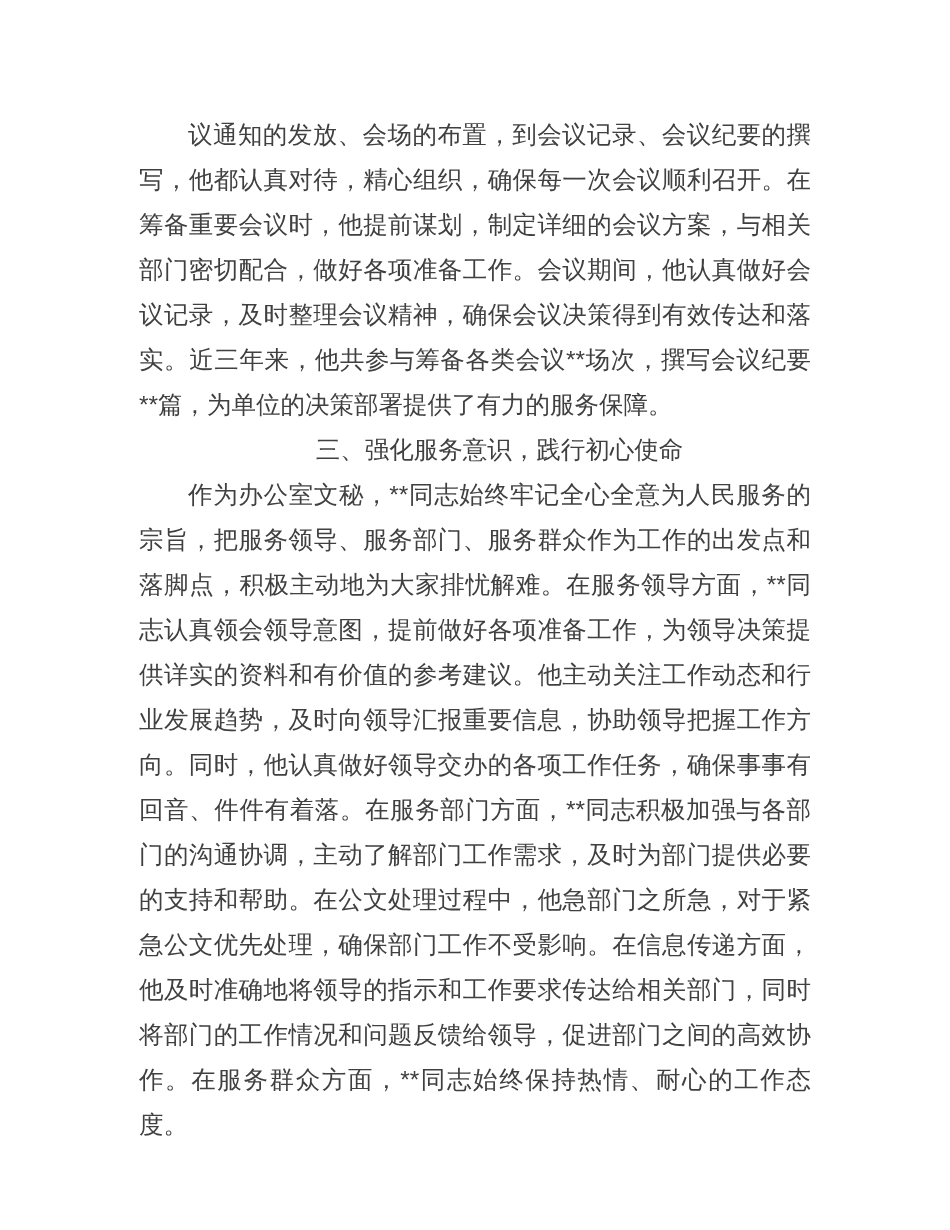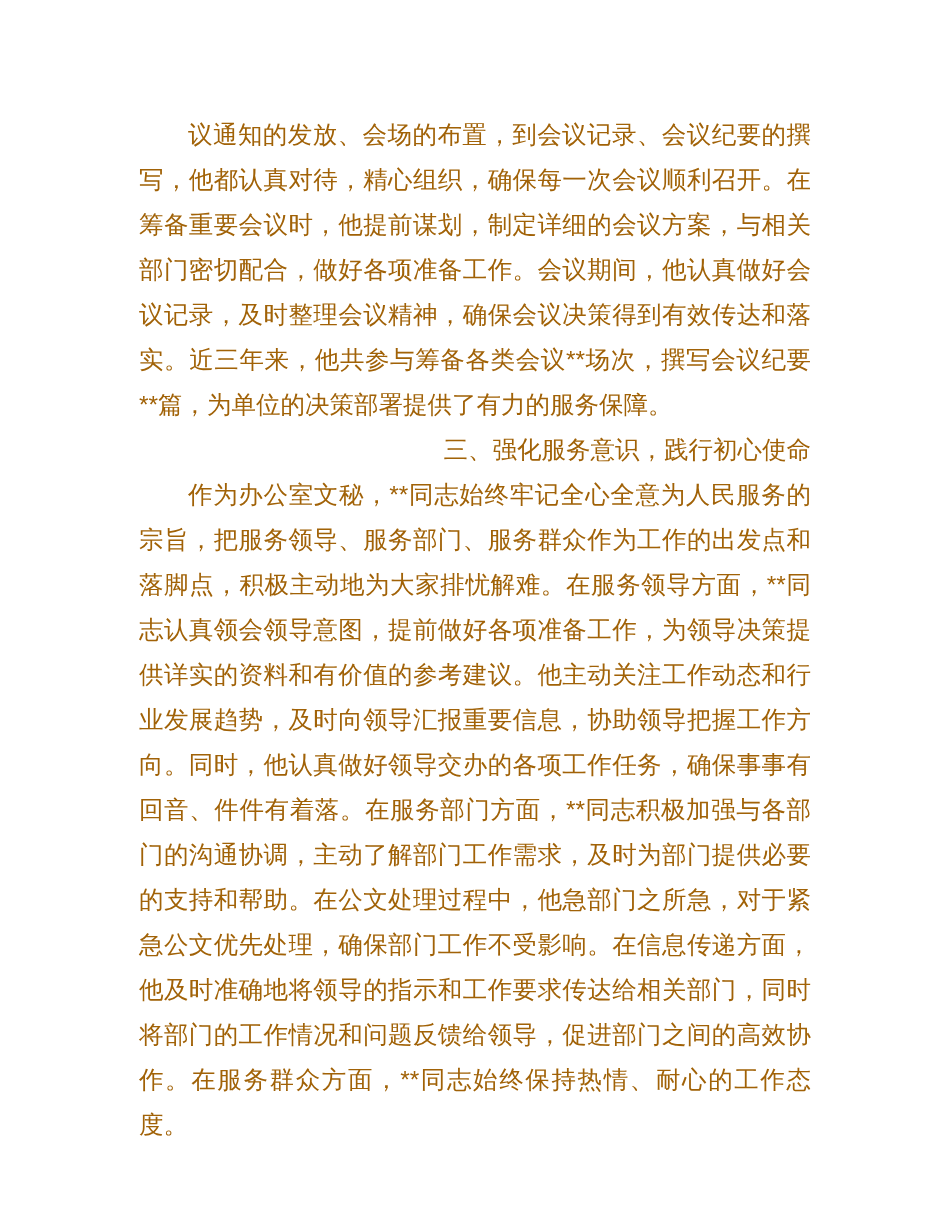--- a/index.html
+++ b/index.html
@@ -16,29 +16,29 @@
     padding: 112px 139px 0 139px;
     overflow: hidden;
   }
   .body-text, .section-heading {
     margin: 0;
     padding: 0;
     font-family: "Liberation Sans", sans-serif;
     font-size: 24.5px;
     line-height: 45px;
     font-weight: 400;
-    color: #a16207;
+    color: #404040;
     letter-spacing: 0px;
   }
   .body-text {
     text-align: justify;
     text-indent: 2em;
   }
   .section-heading {
-    text-align: right;
+    text-align: center;
     text-indent: 2em;
     font-size: 24.5px;
   }
 </style>
 </head>
 <body>
 
 <div class="page">
 
   <p class="body-text">议通知的发放、会场的布置，到会议记录、会议纪要的撰写，他都认真对待，精心组织，确保每一次会议顺利召开。在筹备重要会议时，他提前谋划，制定详细的会议方案，与相关部门密切配合，做好各项准备工作。会议期间，他认真做好会议记录，及时整理会议精神，确保会议决策得到有效传达和落实。近三年来，他共参与筹备各类会议**场次，撰写会议纪要**篇，为单位的决策部署提供了有力的服务保障。</p>

